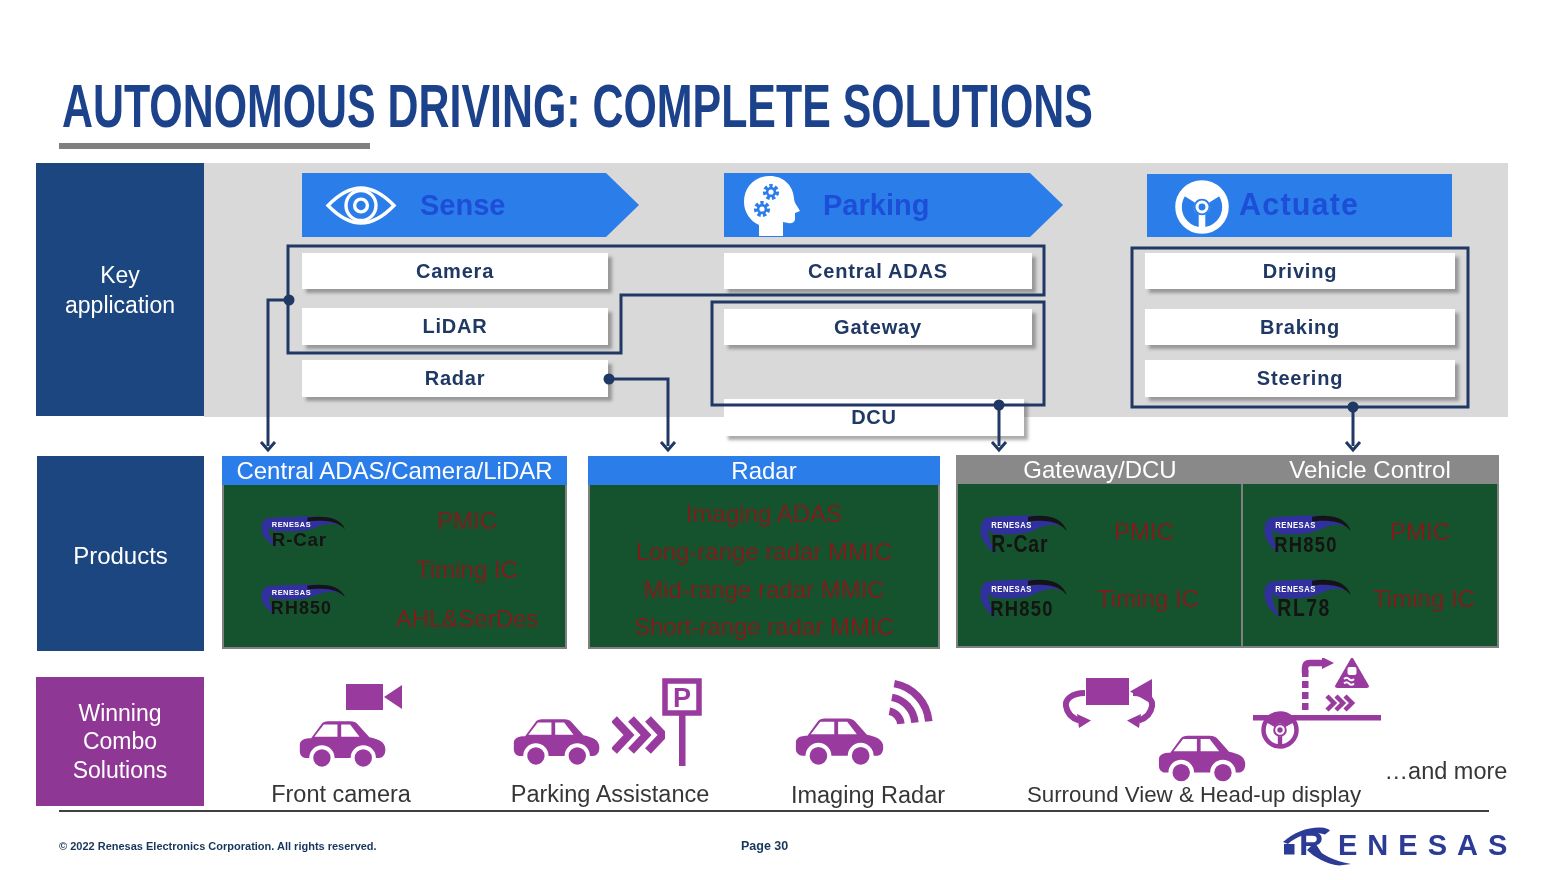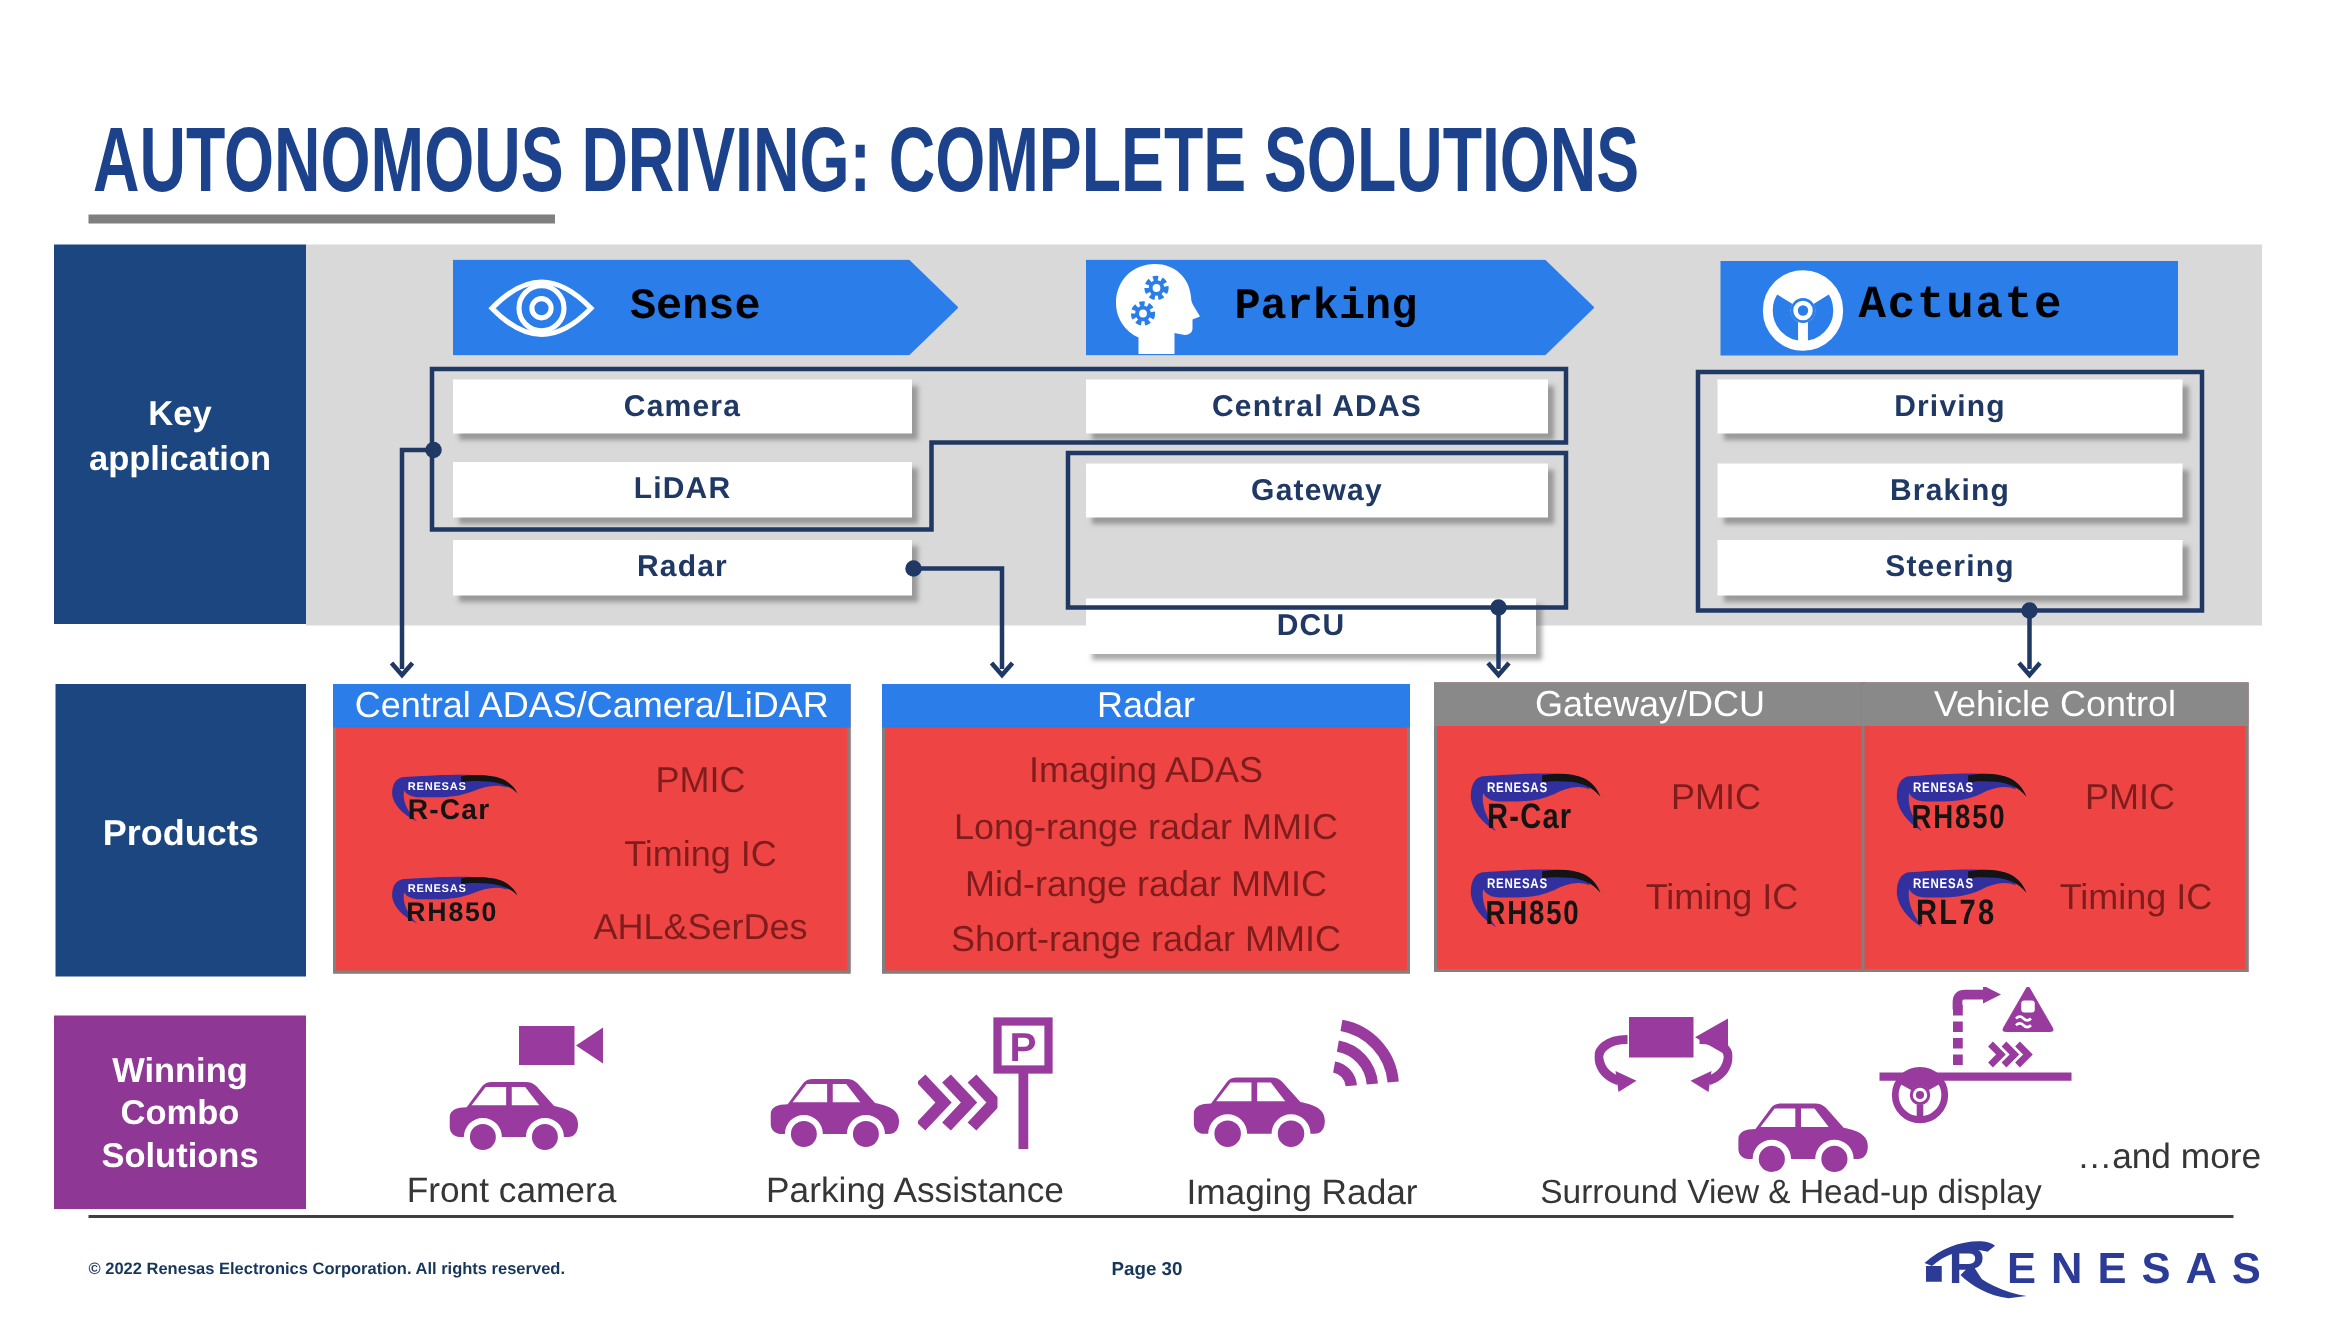--- a/index.html
+++ b/index.html
@@ -4,31 +4,31 @@
 <style>
   html,body{margin:0;padding:0;background:#fff;}
   #page{position:relative;width:1565px;height:880px;background:#fff;overflow:hidden;
         font-family:"Liberation Sans",sans-serif;}
   .abs{position:absolute;}
   #title{left:62px;top:76px;font-size:61px;font-weight:bold;color:#1d428c;
          white-space:nowrap;transform:scaleX(0.703);transform-origin:left top;line-height:1;}
   #title-rule{left:59px;top:143px;width:311px;height:6px;background:#7f7f7f;}
   #band{left:204px;top:163px;width:1304px;height:254px;background:#d9d9d9;}
   .sidebox{display:flex;align-items:center;justify-content:center;text-align:center;
-           color:#fff;font-weight:bold;}
+           color:#fff;font-weight:normal;}
   #keyapp{left:36px;top:163px;width:168px;height:253px;background:#1b4680;
           font-size:23px;line-height:30px;}
   #products{left:37px;top:456px;width:167px;height:195px;background:#1b4680;font-size:24px;padding-top:4px;box-sizing:border-box;}
   #winning{left:36px;top:677px;width:168px;height:129px;background:#8f3795;
            font-size:23px;line-height:28.5px;}
   .banner{background:#2b7de9;height:64px;}
-  .bantext{position:absolute;color:#000000;font-weight:bold;font-size:29px;line-height:64px;font-family:Liberation Mono, monospace;}
+  .bantext{position:absolute;color:#1d4ed8;font-weight:bold;font-size:29px;line-height:64px;}
   .wbox{background:#fff;box-shadow:4px 4px 3px rgba(90,90,90,0.5);
         color:#1f3864;font-weight:bold;font-size:20px;letter-spacing:0.8px;text-align:center;}
-  .pbox{background:#ef4444;border:2px solid #808080;box-sizing:border-box;padding-left:15px;}
+  .pbox{background:#14532d;border:2px solid #808080;box-sizing:border-box;padding-left:15px;}
   .phead{position:absolute;left:-2px;top:-2px;right:-2px;height:29px;color:#fff;
          font-size:24px;text-align:center;line-height:29px;}
   .ptext{position:absolute;color:#7f1d1d;font-size:24px;white-space:nowrap;
          transform:translate(-50%,-50%);}
   .ilabel{position:absolute;color:#363636;font-size:23.5px;white-space:nowrap;
           transform:translate(-50%,-50%);}
   svg{display:block;}
 </style>
 </head>
 <body>

